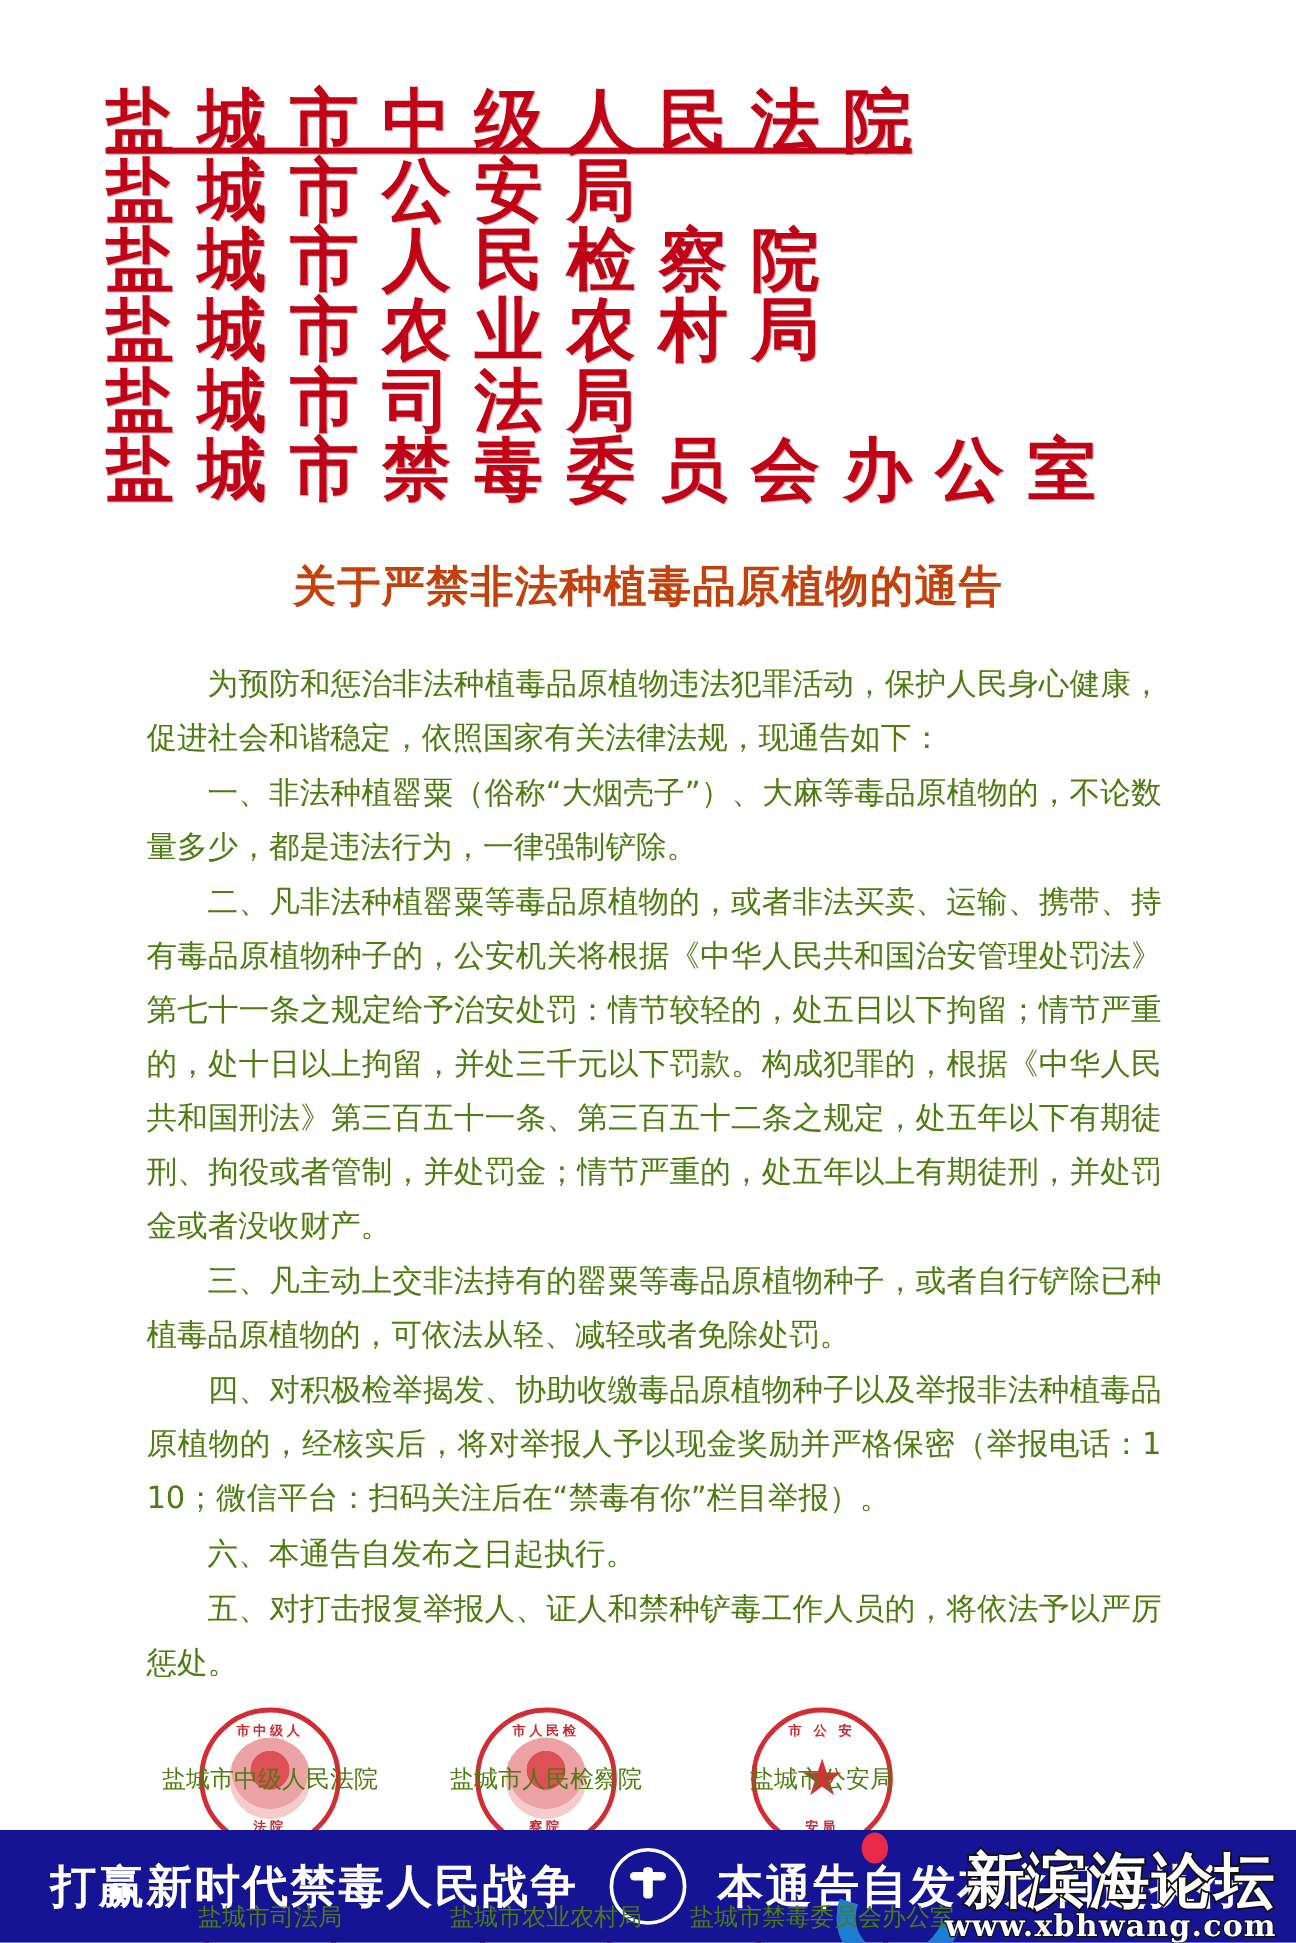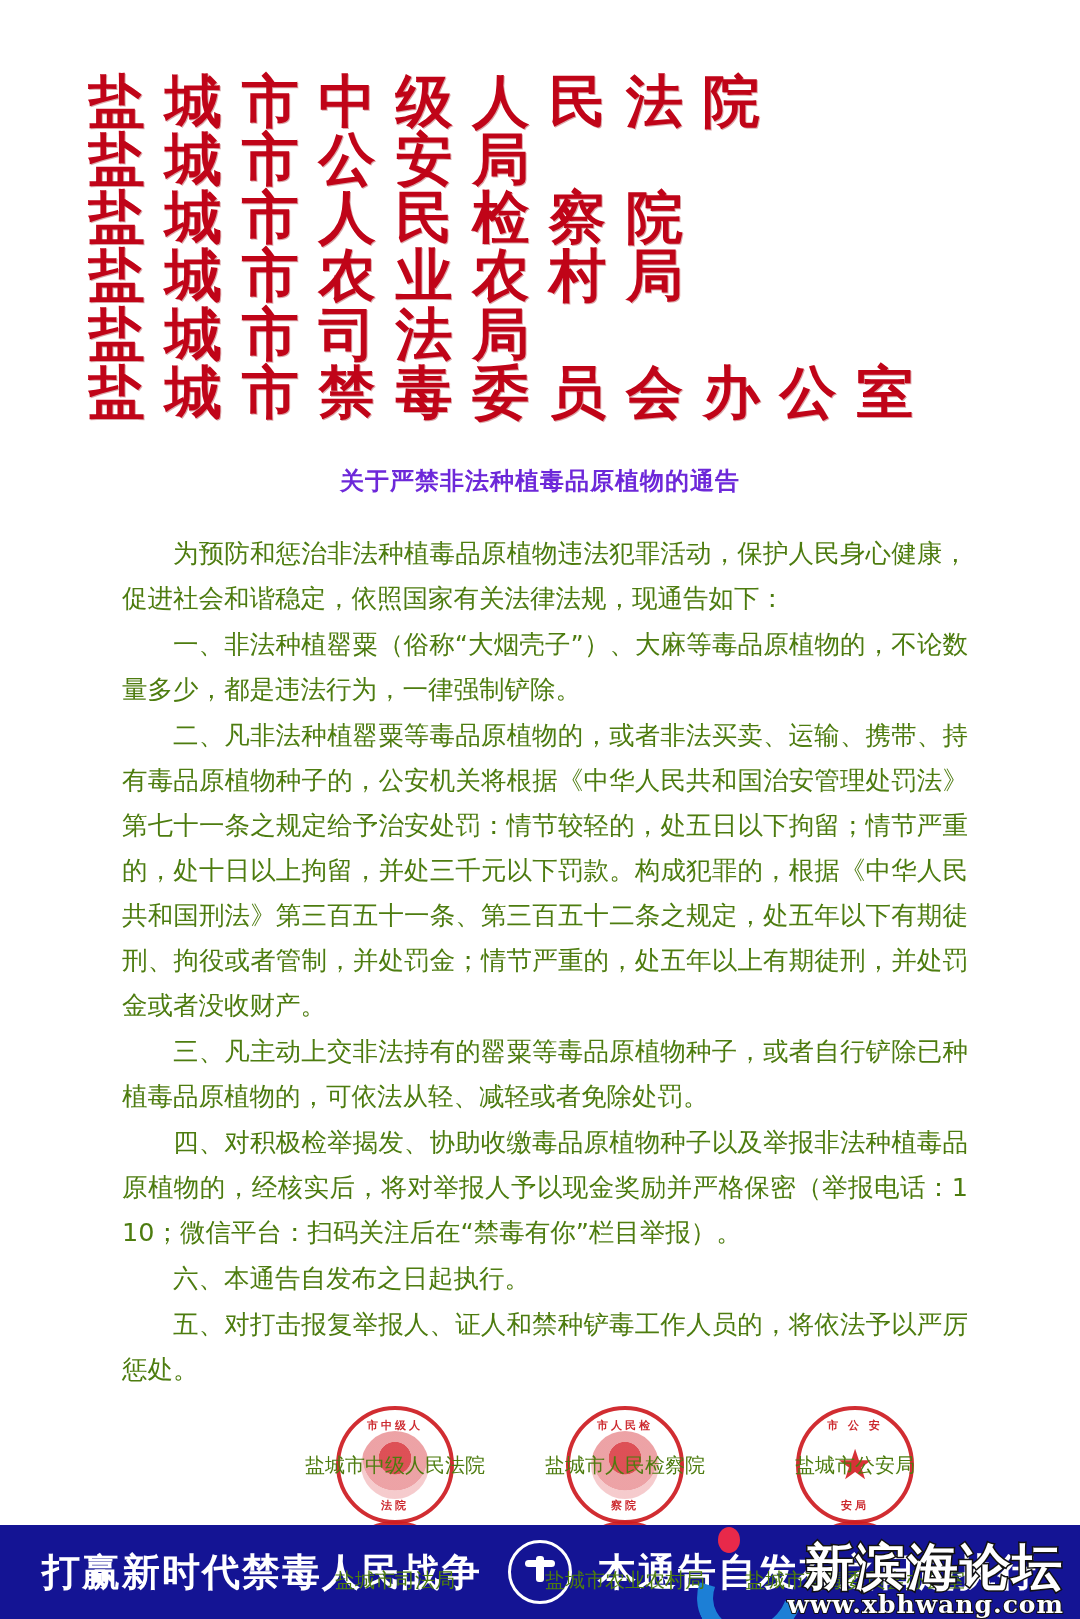--- a/index.html
+++ b/index.html
@@ -33,35 +33,35 @@
     color: #C00418;
     font-family: "DejaVu Serif", "Liberation Serif", serif;
     font-weight: bold;
     font-size: 57px;
     line-height: 1.02;
     letter-spacing: 0;
     white-space: nowrap;
     text-shadow: 1px 1px 0 rgba(150,0,10,0.35);
   }
   
-  .org-line.l1 { padding-left: 0px;  padding-right: 0px; }
+  .org-line.l1 { padding-left: 0px;  padding-right: 0px; text-decoration: underline; }
   .org-line.l2 { padding-left: 0px;  padding-right: 0px; }
   .org-line.l3 { padding-left: 0px;  padding-right: 0px; }
   .org-line.l4 { padding-left: 0px;  padding-right: 0px; }
   .org-line.l5 { padding-left: 0px;  padding-right: 0px; }
   .org-line.l6 { padding-left: 0px;  padding-right: 0px; }
 
   
   .doc-title {
     margin-top: 44px;
     text-align: center;
     font-family: "DejaVu Serif", "Liberation Serif", serif;
     font-weight: bold;
-    font-size: 24px;
-    color: #6d28d9;
+    font-size: 36px;
+    color: #c2410c;
     letter-spacing: 1px;
   }
 
   
   .body-wrap {
     margin: 34px 112px 0 122px;
   }
   .para {
     font-family: "DejaVu Sans", "Liberation Sans", sans-serif;
     font-size: 25.5px;
@@ -75,21 +75,21 @@
   }
 
   
   .seals {
     margin: 16px 0 0 0;
     position: relative;
     height: 230px;
   }
   .seal-row {
     display: flex;
-    justify-content: flex-end;
+    justify-content: flex-start;
     align-items: center;
     padding: 0 110px;
     height: 115px;
   }
   .seal-cell {
     position: relative;
     width: 230px;
     height: 115px;
     display: flex;
     align-items: center;

